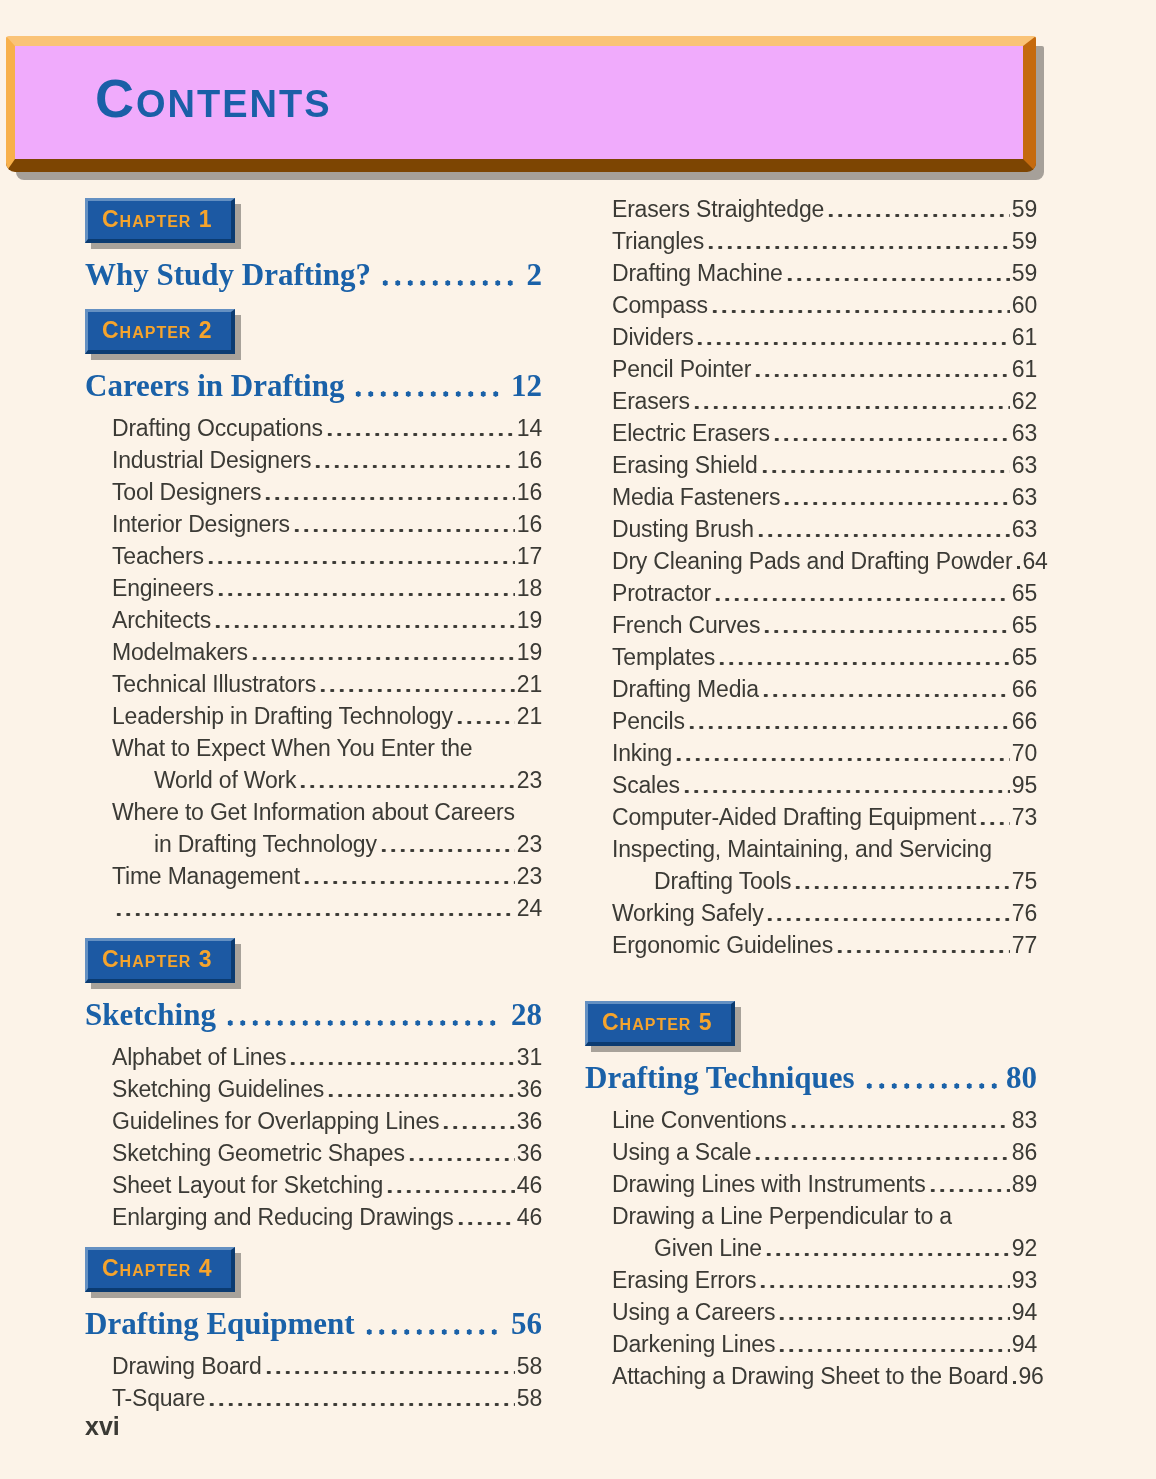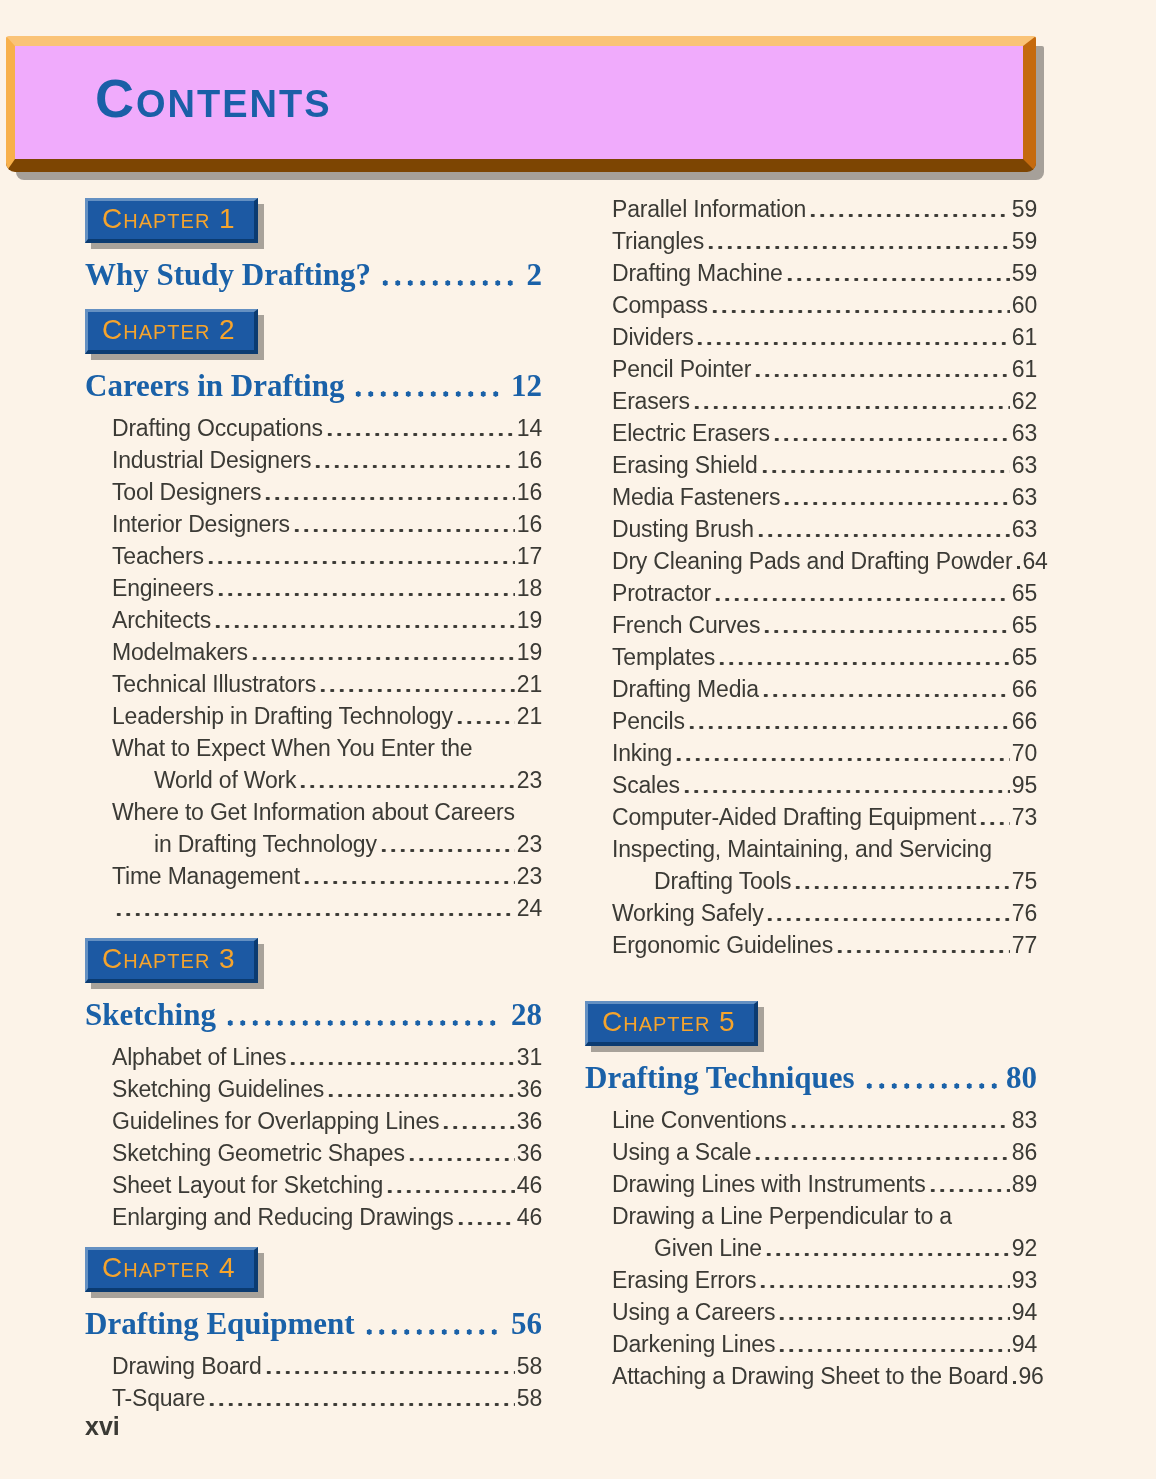--- a/index.html
+++ b/index.html
@@ -39,22 +39,22 @@
 
   .block{margin-bottom:14px;}
   .block.gap-after{margin-bottom:40px;}
 
   
   .badge{
     display:inline-block;
     background:#1c59a3;
     color:#f6a42c;
     font-variant:small-caps;
-    font-weight:normal;
-    font-size:28px;
+    font-weight:bold;
+    font-size:23px;
     letter-spacing:1px;
     line-height:36px;
     padding:0 18px 2px 14px;
     border-top:3px solid #6490c2;
     border-left:3px solid #6490c2;
     border-right:4px solid #0b3b71;
     border-bottom:4px solid #0b3b71;
     box-shadow:6px 6px 0 #a8a29a;
     margin-bottom:12px;
   }
@@ -256,21 +256,21 @@
           <span class="dots"></span>
           <span class="e-page">58</span>
         </div>
       </div>
     </div>
   </div>
 <div class="col" id="col-right">
     <div class="block gap-after">
       <div class="entries">
         <div class="entry-row">
-          <span class="e-label">Parallel Information</span>
+          <span class="e-label">Erasers Straightedge</span>
           <span class="dots"></span>
           <span class="e-page">59</span>
         </div>
         <div class="entry-row">
           <span class="e-label">Triangles</span>
           <span class="dots"></span>
           <span class="e-page">59</span>
         </div>
         <div class="entry-row">
           <span class="e-label">Drafting Machine</span>

